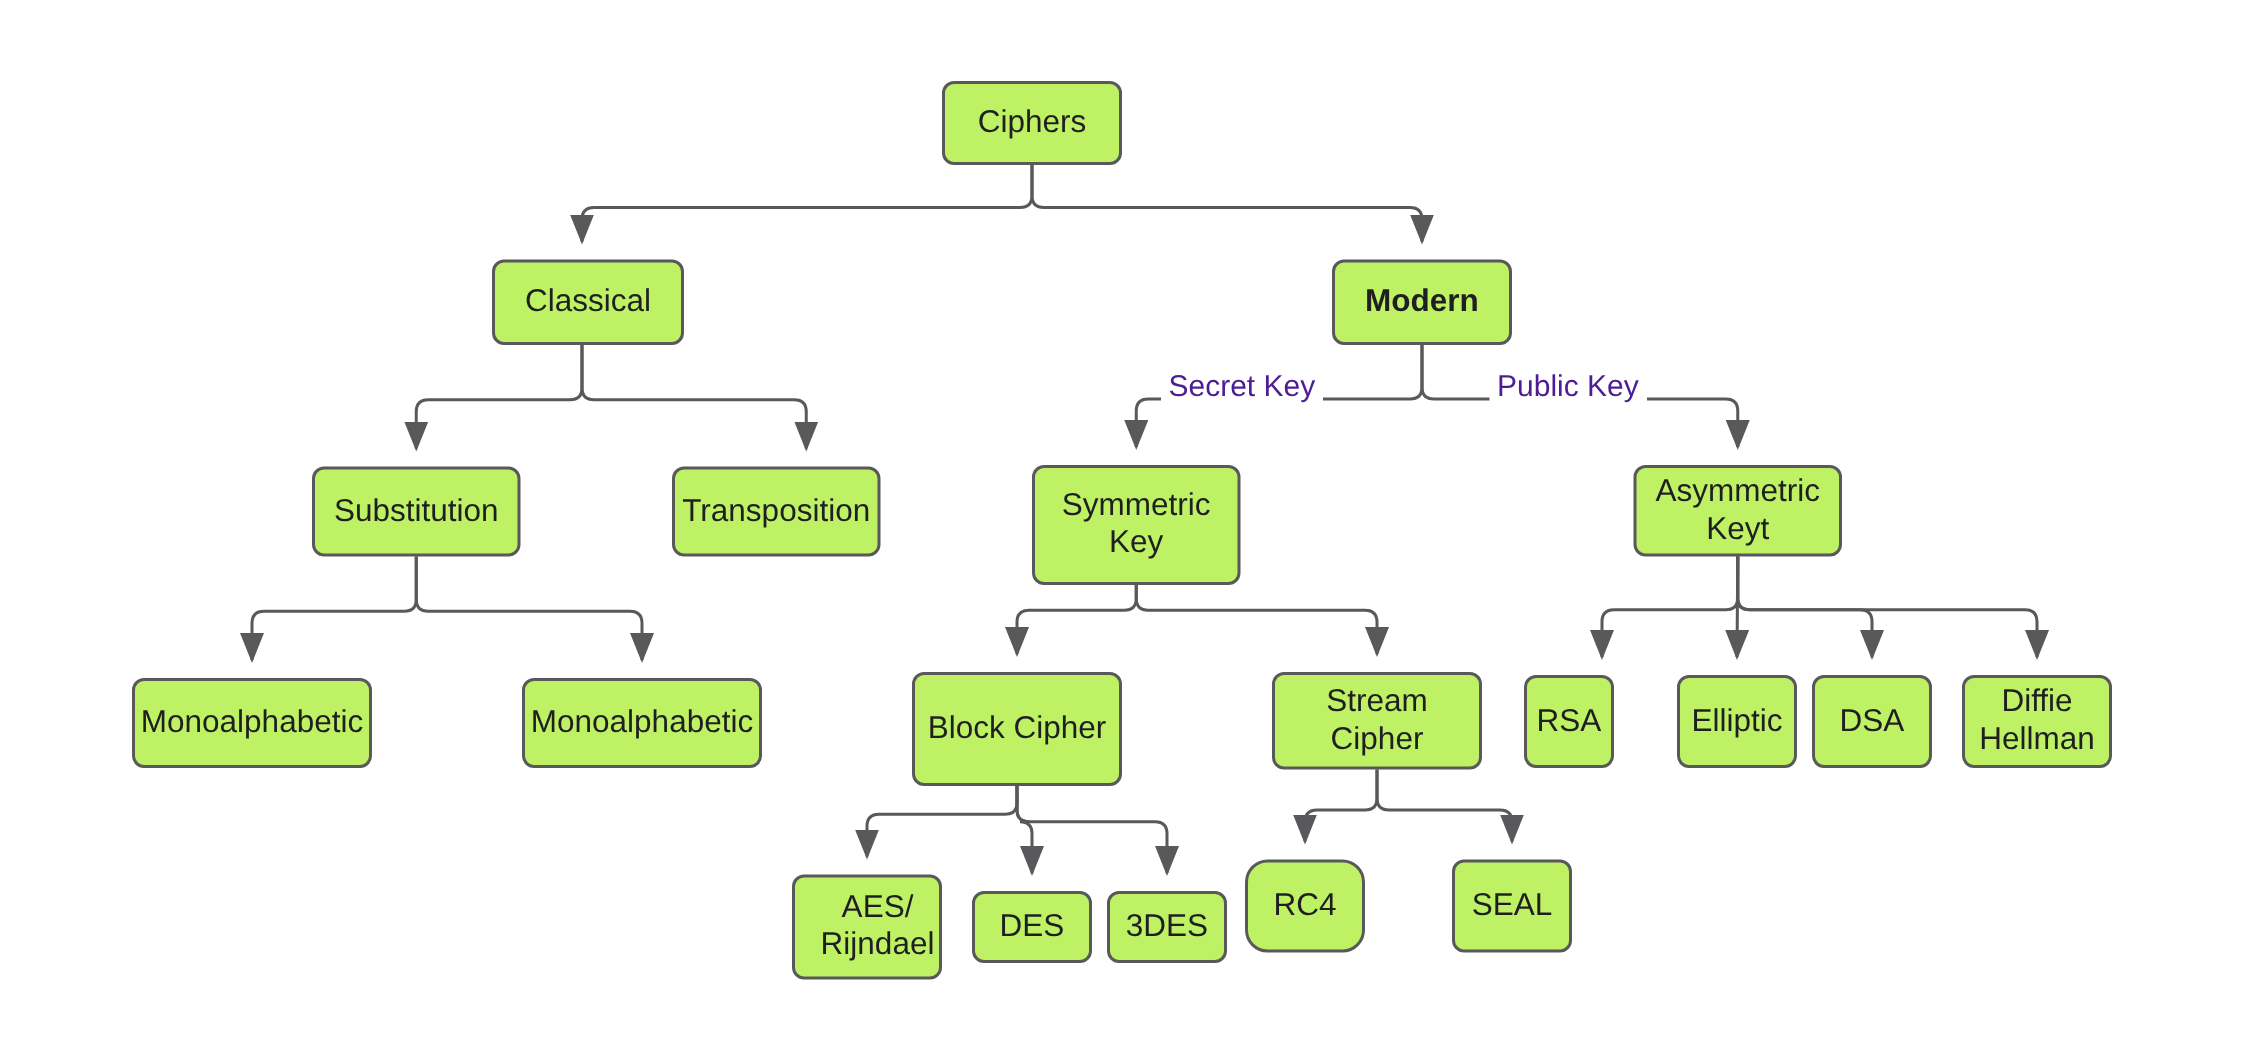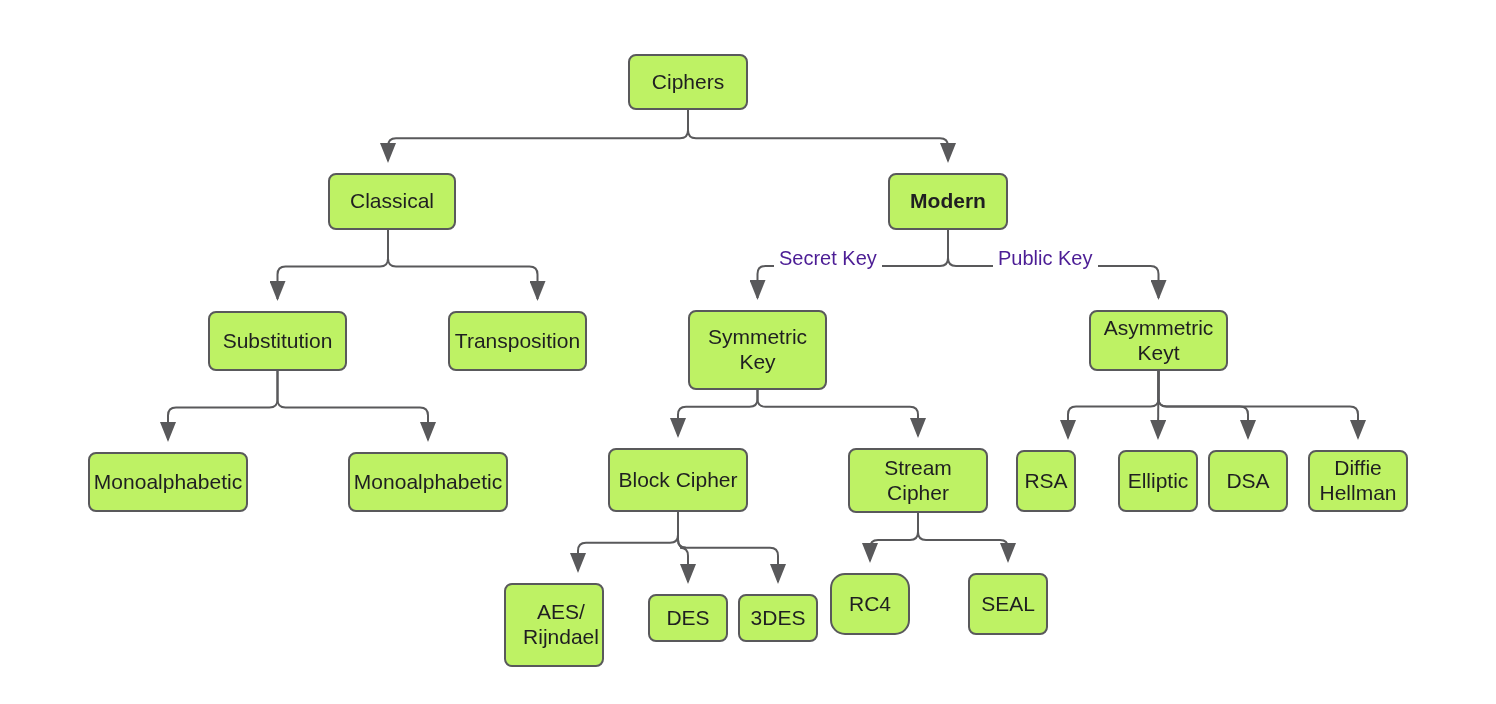--- a/index.html
+++ b/index.html
@@ -91,29 +91,29 @@
       <div class="node" style="left: 328px; top: 173px; width: 128px; height: 57px;">Classical</div>
       <div class="node" style="left: 888px; top: 173px; width: 120px; height: 57px; font-weight: bold;">Modern</div>
       <div class="node" style="left: 208px; top: 311px; width: 139px; height: 60px;">Substitution</div>
       <div class="node" style="left: 448px; top: 311px; width: 139px; height: 60px;">Transposition</div>
       <div class="node" style="left: 688px; top: 310px; width: 139px; height: 80px;">Symmetric
 Key</div>
       <div class="node" style="left: 1089px; top: 310px; width: 139px; height: 61px;">Asymmetric
 Keyt</div>
       <div class="node" style="left: 88px; top: 452px; width: 160px; height: 60px;">Monoalphabetic</div>
       <div class="node" style="left: 348px; top: 452px; width: 160px; height: 60px;">Monoalphabetic</div>
-      <div class="node" style="left: 608px; top: 448px; width: 140px; height: 64px;">Block Cipher</div>
+      <div class="node" style="left: 608px; top: 448px; width: 140px; height: 76px;">Block Cipher</div>
       <div class="node" style="left: 848px; top: 448px; width: 140px; height: 65px;">Stream
 Cipher</div>
       <div class="node" style="left: 1016px; top: 450px; width: 60px; height: 62px;">RSA</div>
       <div class="node" style="left: 1118px; top: 450px; width: 80px; height: 62px; text-align: center;">Elliptic</div>
       <div class="node" style="left: 1208px; top: 450px; width: 80px; height: 62px;">DSA</div>
       <div class="node" style="left: 1308px; top: 450px; width: 100px; height: 62px;">Diffie
 Hellman</div>
-      <div class="node" style="left: 504px; top: 583px; width: 100px; height: 84px; padding-left: 18px;">AES/
+      <div class="node" style="left: 528px; top: 583px; width: 100px; height: 70px; padding-left: 18px;">AES/
 Rijndael</div>
       <div class="node" style="left: 648px; top: 594px; width: 80px; height: 48px;">DES</div>
       <div class="node" style="left: 738px; top: 594px; width: 80px; height: 48px;">3DES</div>
       <div class="node" style="left: 830px; top: 573px; width: 80px; height: 62px; border-radius: 15px;">RC4</div>
       <div class="node" style="left: 968px; top: 573px; width: 80px; height: 62px; text-align: right;">SEAL</div>
     </div>
   <div id="labels">
       <div class="edge-label" style="left: 774px; top: 248px;">Secret Key</div>
       <div class="edge-label" style="left: 993px; top: 248px;">Public Key</div>
     </div>

